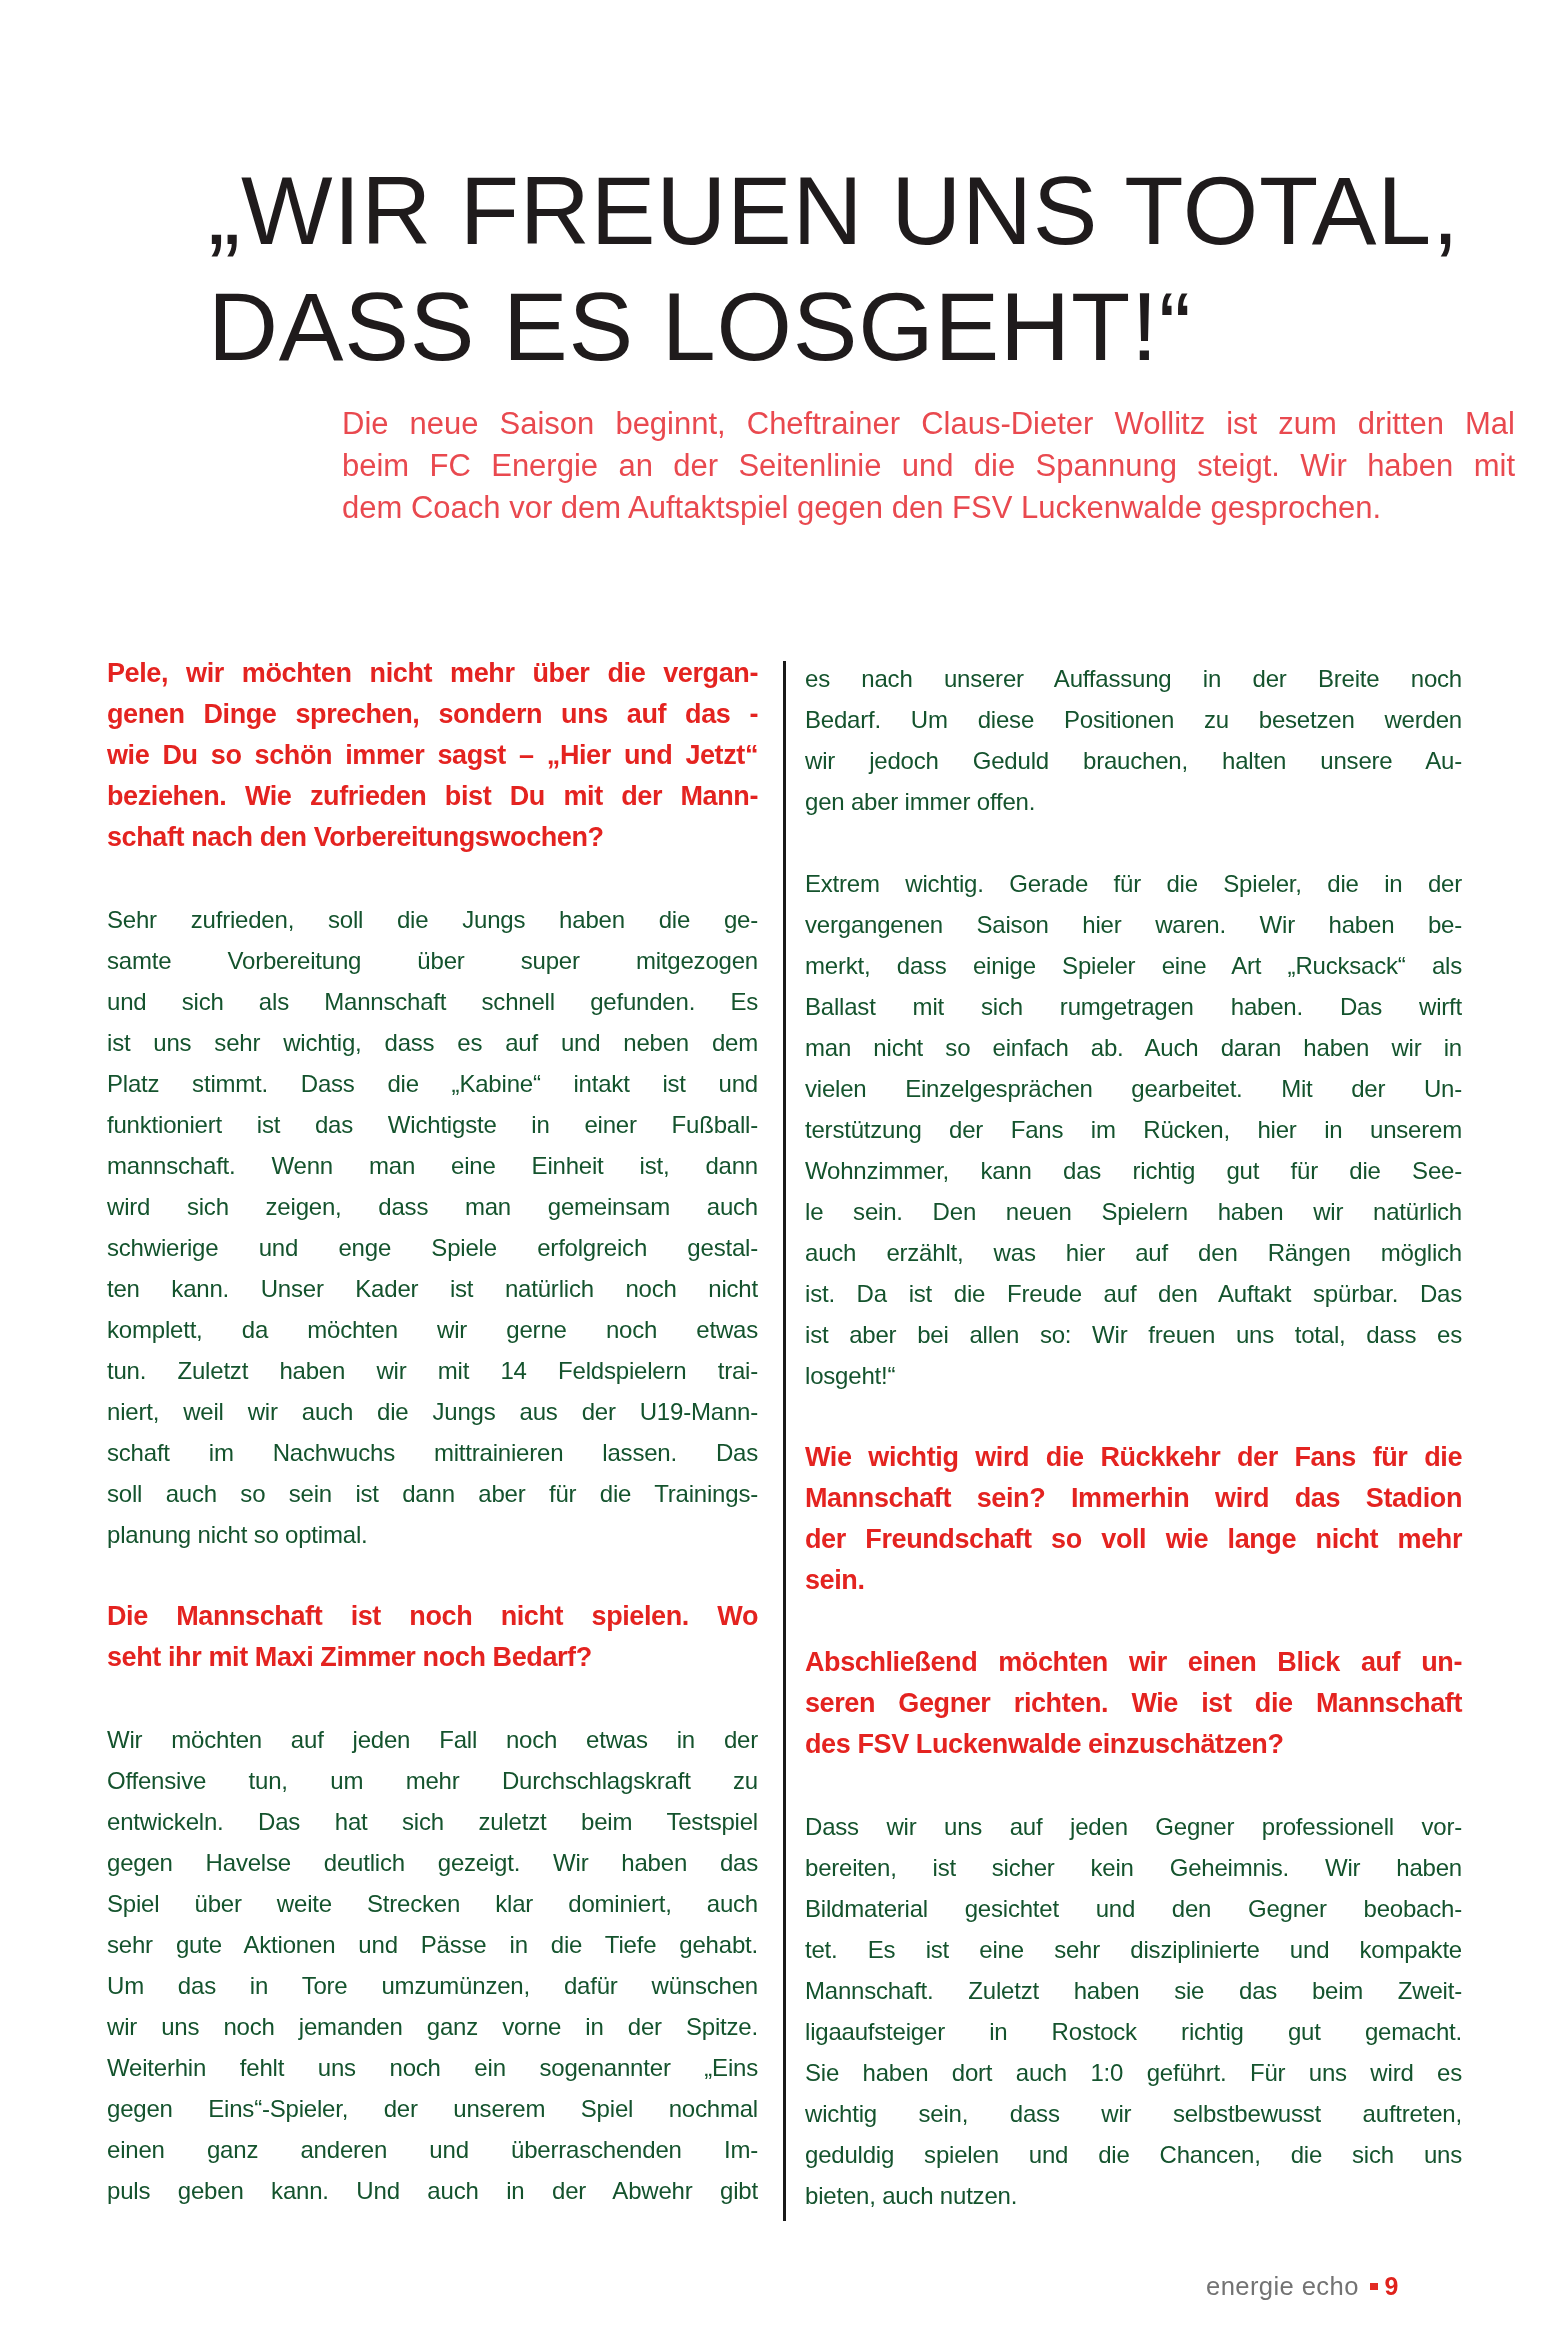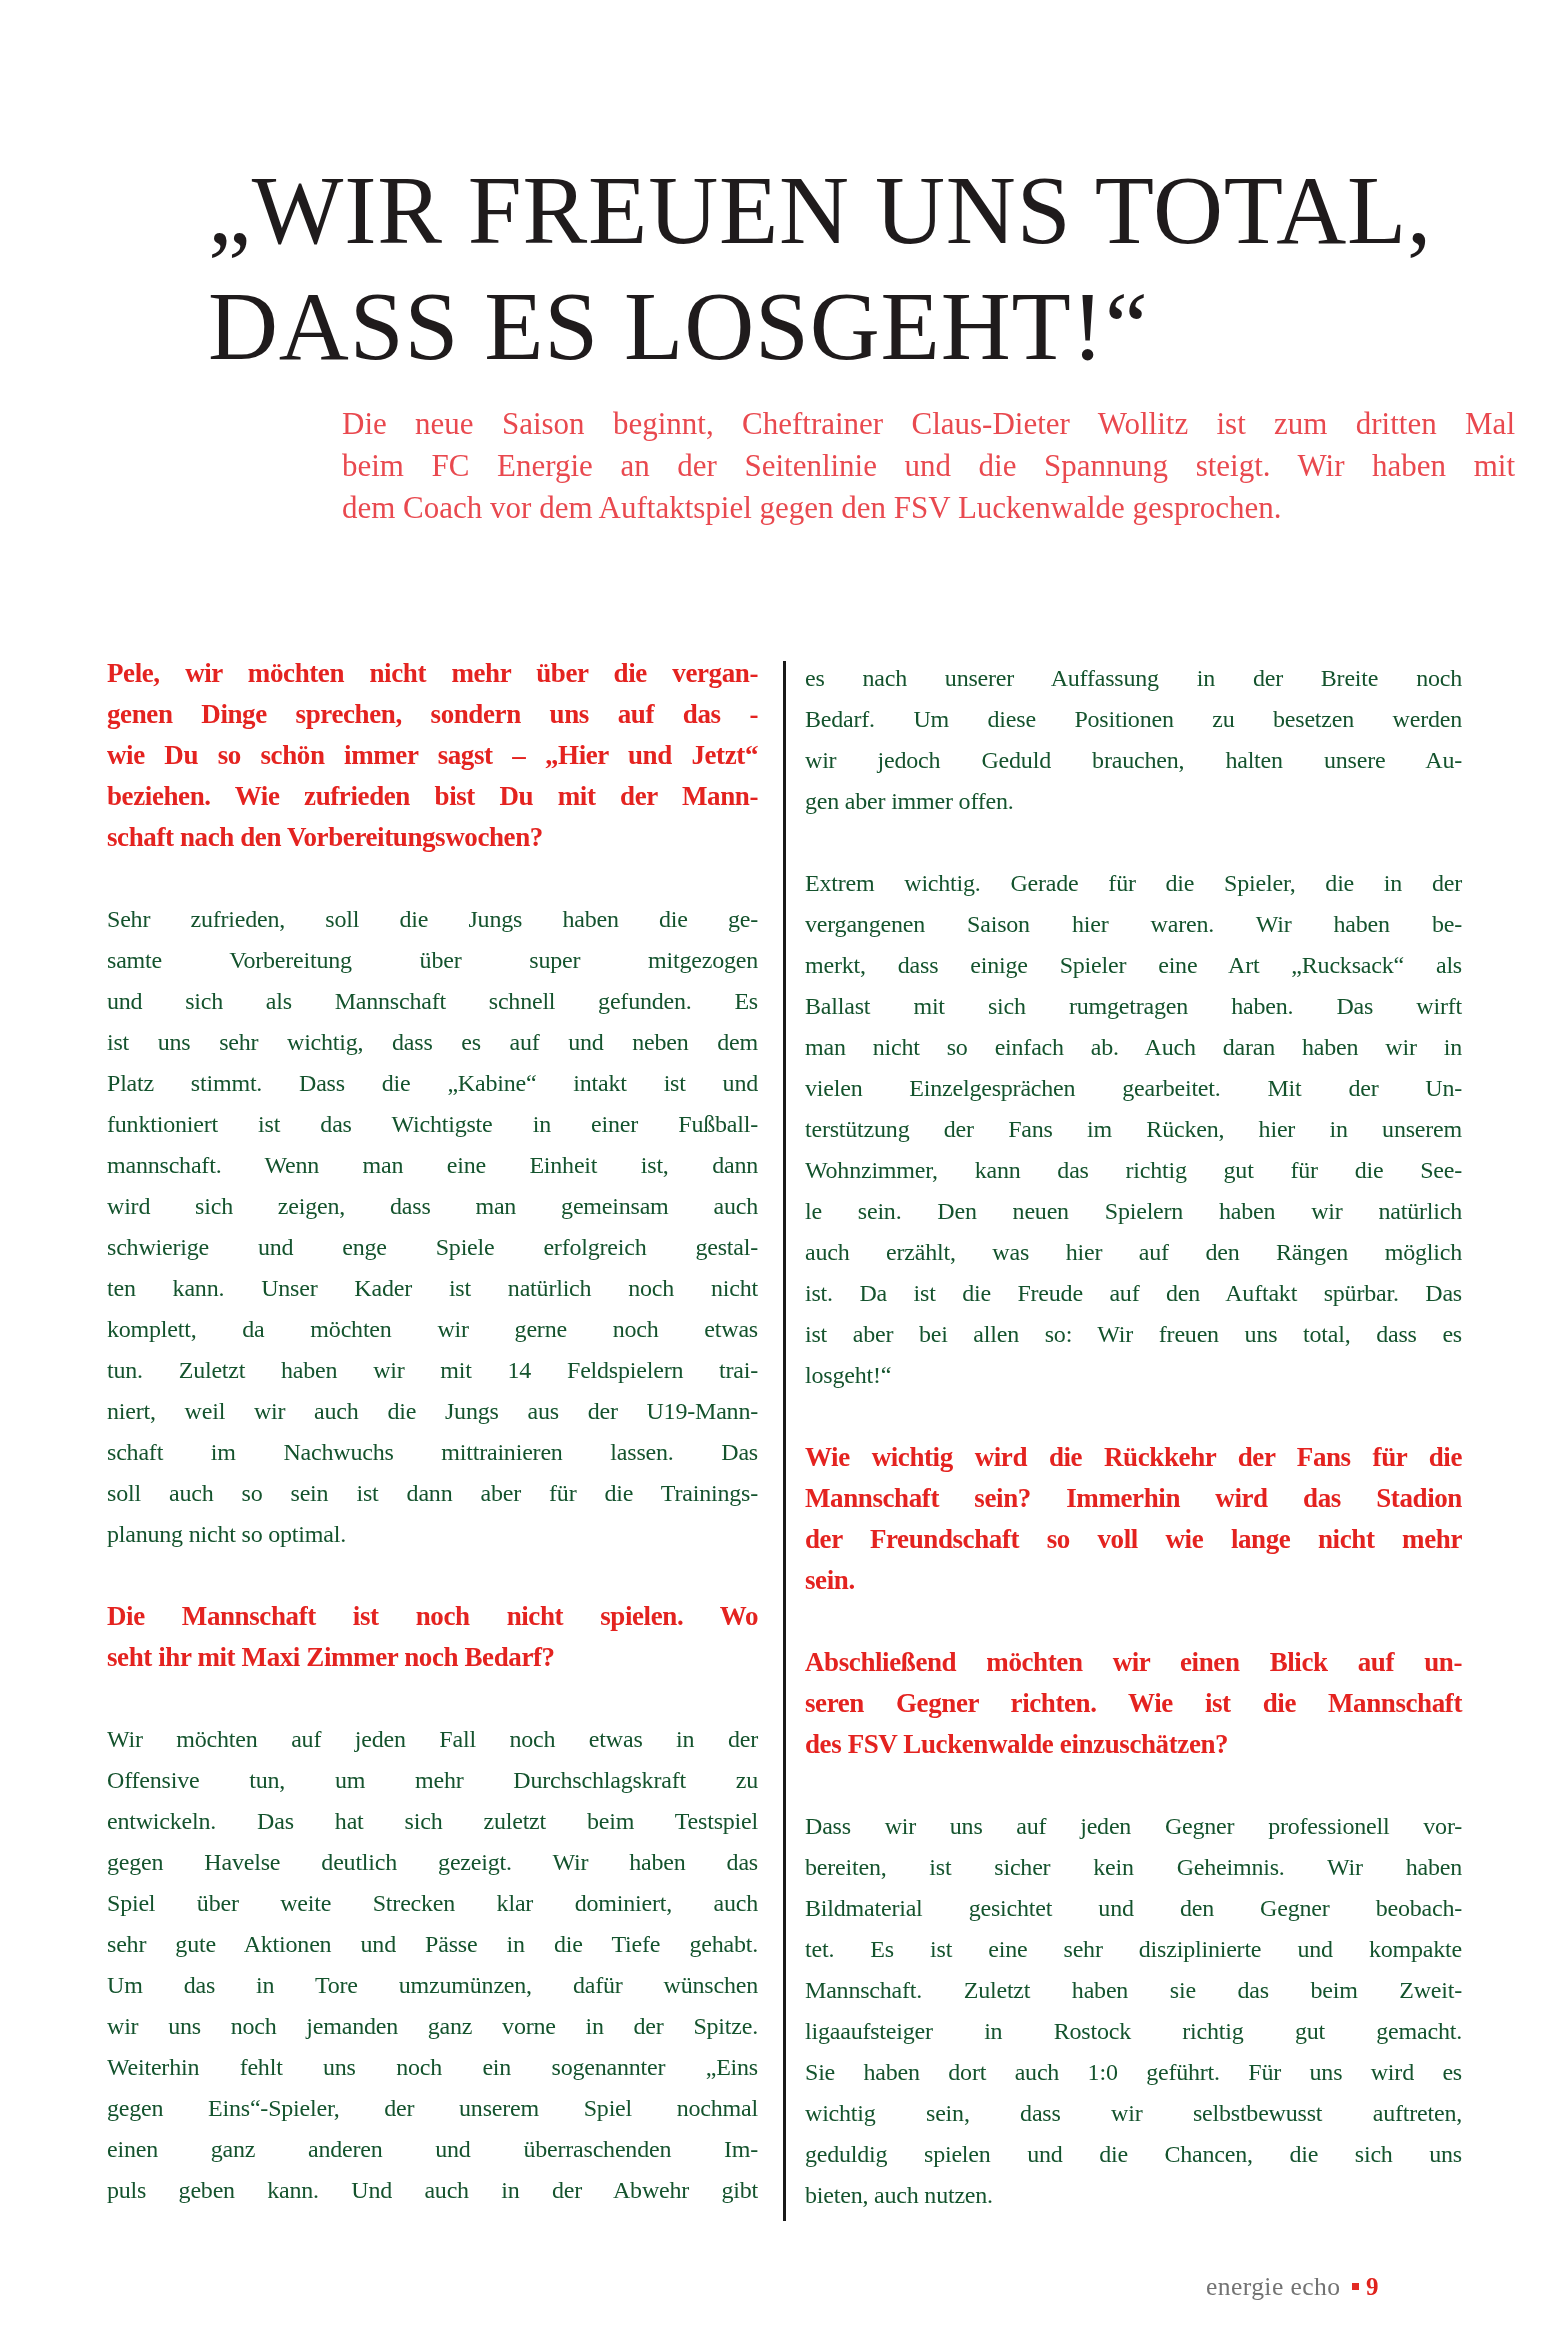--- a/index.html
+++ b/index.html
@@ -2,21 +2,21 @@
 <html style="font-size:13.2px"><head>
 <meta charset="utf-8">
 <style>
   html, body { margin: 0; padding: 0; background: #ffffff; }
   #page {
     position: relative;
     width: 1561px;
     height: 2342px;
     background: #ffffff;
     overflow: hidden;
-    font-family: Liberation Serif, serif;
+    font-family: Liberation Sans, sans-serif;
   }
   #headline {
     position: absolute;
     left: 208px;
     top: 153px;
     font-size: 97px;
     line-height: 116px;
     letter-spacing: 0.8px;
     font-weight: 400;
     color: #1f1b1c;

